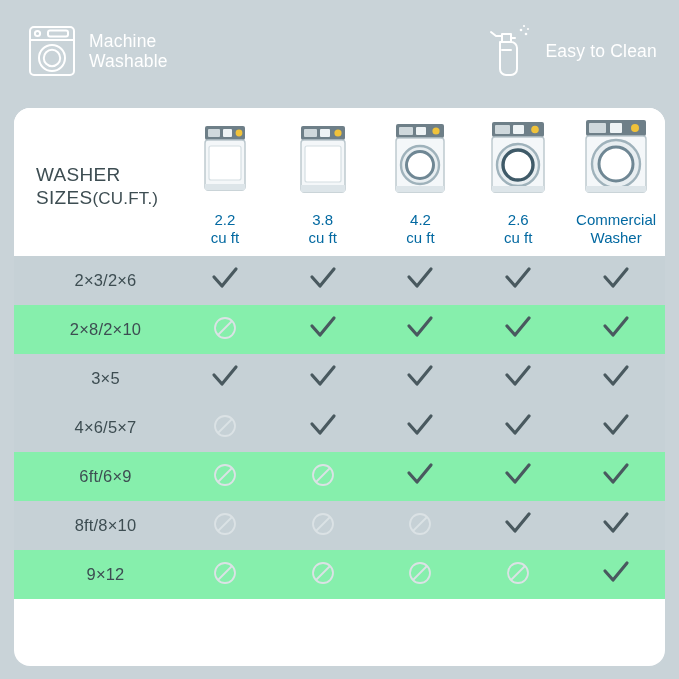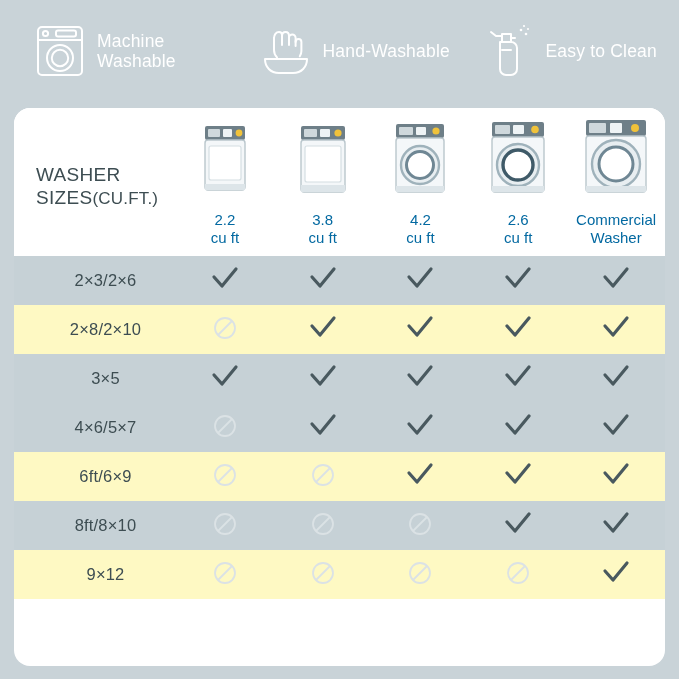--- a/index.html
+++ b/index.html
@@ -22,21 +22,20 @@
   }
 
   
   .features {
     display: flex;
     align-items: center;
     justify-content: space-between;
     padding: 16px 22px 14px 24px;
     box-sizing: border-box;
     height: 100px;
-    margin-left: 8px;
   }
   .feature {
     display: flex;
     align-items: center;
     gap: 9px;
   }
   .feature .ficon {
     width: 56px;
     height: 60px;
     flex: 0 0 auto;
@@ -99,21 +98,21 @@
   }
   .wlabel {
     font-size: 15px;
     line-height: 1.25;
     color: #0369a1;
     white-space: pre-line;
   }
 
   tbody tr { height: 49px; }
   tbody tr.alt td { background: #c6d1d6; }
-  tbody tr td { background: #fef9c3; }
+  tbody tr td { background: #86efac; }
   tbody td.rowlabel {
     text-align: center;
     padding-left: 22px;
     font-size: 16.5px;
     color: #3d4d52;
     letter-spacing: .2px;
   }
   tbody td.mark {
     text-align: center;
     vertical-align: middle;
@@ -134,33 +133,20 @@
           <circle cx="13.5" cy="12.5" r="2.6"></circle>
           <rect x="24" y="9.5" width="20" height="6" rx="2"></rect>
           <circle cx="28" cy="37" r="13"></circle>
           <circle cx="28" cy="37" r="8.2"></circle>
         </svg>
       </span>
       <span class="flabel">Machine
 Washable</span>
     </div>
 
-    <div class="feature wide">
-      <span class="ficon">
-        <svg viewBox="0 0 56 60" width="56" height="60" fill="none" stroke="#ffffff" stroke-width="2" stroke-linecap="round" stroke-linejoin="round">
-          <path d="M16 17c0-3 2-6 5-6 2 0 3 1 3 3v10"></path>
-          <path d="M24 15c0-2.4 1.6-4 3.6-4s3.4 1.6 3.4 4v9"></path>
-          <path d="M31 17c0-2.2 1.5-3.6 3.3-3.6S37.6 15 37.6 17v8"></path>
-          <path d="M37.6 21c0-1.8 1.3-3 2.9-3s2.9 1.3 2.9 3v9c0 2-.6 3.8-1.6 5.3"></path>
-          <path d="M16 17v12c0 3 1.2 5.6 3 7.4"></path>
-          <path d="M7 38h42c0 8-5.5 14-14 14H21c-8.5 0-14-6-14-14z"></path>
-        </svg>
-      </span>
-      <span class="flabel">Hand-Washable</span>
-    </div>
 
     <div class="feature wide">
       <span class="ficon">
         <svg viewBox="0 0 56 60" width="56" height="60" fill="none" stroke="#ffffff" stroke-width="2" stroke-linecap="round" stroke-linejoin="round">
           <path d="M20 21h11c3.3 0 6 2.7 6 6v21c0 3.3-2.7 6-6 6h-5c-3.3 0-6-2.7-6-6z"></path>
           <path d="M22 13h9v8h-9z"></path>
           <path d="M22 15h-6l-5-4"></path>
           <path d="M31 17h4"></path>
           <circle cx="41" cy="9" r="1.3" fill="#ffffff" stroke="none"></circle>
           <circle cx="46" cy="13" r="1.3" fill="#ffffff" stroke="none"></circle>

